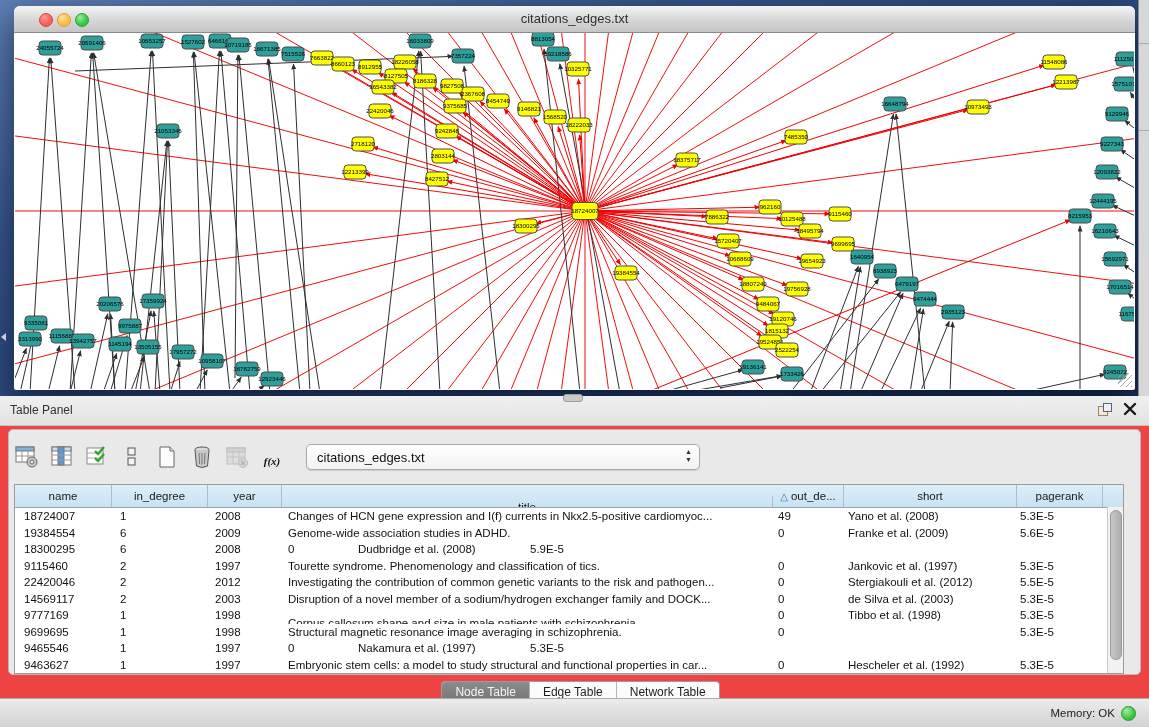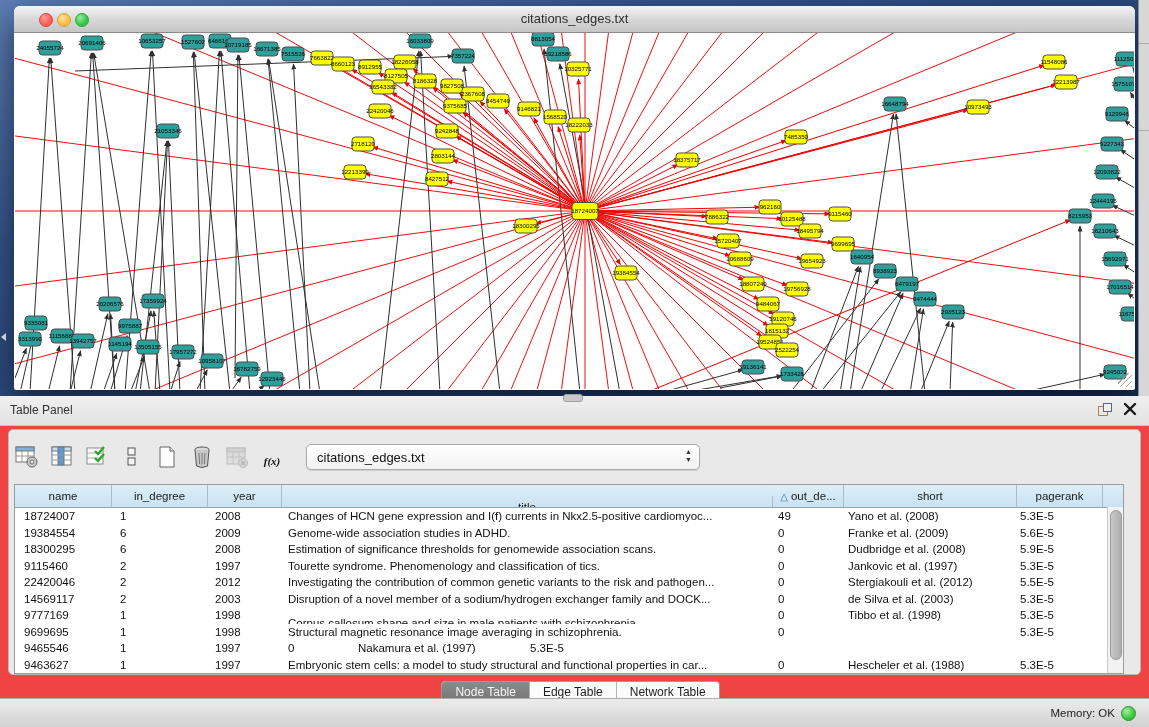--- a/index.html
+++ b/index.html
@@ -749,21 +749,20 @@
           <div class="td" style="width: 64px;">2009</div>
           <div class="td" style="width: 481px;">Genome-wide association studies in ADHD.</div>
           <div class="td" style="width: 61px;">0</div>
           <div class="td" style="width: 163px;">Franke et al. (2009)</div>
           <div class="td" style="width: 76px;">5.6E-5</div>
         </div>
         <div class="tr">
           <div class="td" style="width: 87px;">18300295</div>
           <div class="td" style="width: 86px;">6</div>
           <div class="td" style="width: 64px;">2008</div>
-          <div class="td" style="width: 481px;">Estimation of significance thresholds for genomewide association scans.</div>
           <div class="td" style="width: 61px;">0</div>
           <div class="td" style="width: 163px;">Dudbridge et al. (2008)</div>
           <div class="td" style="width: 76px;">5.9E-5</div>
         </div>
         <div class="tr">
           <div class="td" style="width: 87px;">9115460</div>
           <div class="td" style="width: 86px;">2</div>
           <div class="td" style="width: 64px;">1997</div>
           <div class="td" style="width: 481px;">Tourette syndrome. Phenomenology and classification of tics.</div>
           <div class="td" style="width: 61px;">0</div>
@@ -813,21 +812,21 @@
           <div class="td" style="width: 61px;">0</div>
           <div class="td" style="width: 163px;">Nakamura et al. (1997)</div>
           <div class="td" style="width: 76px;">5.3E-5</div>
         </div>
         <div class="tr">
           <div class="td" style="width: 87px;">9463627</div>
           <div class="td" style="width: 86px;">1</div>
           <div class="td" style="width: 64px;">1997</div>
           <div class="td" style="width: 481px;">Embryonic stem cells: a model to study structural and functional properties in car...</div>
           <div class="td" style="width: 61px;">0</div>
-          <div class="td" style="width: 163px;">Hescheler et al. (1988)</div>
+          <div class="td" style="width: 163px;">Hescheler et al. (1992)</div>
           <div class="td" style="width: 76px;">5.3E-5</div>
         </div>
       </div>
     <div id="vscroll">
         <div id="vthumb"></div>
       </div>
   </div>
 
   <div id="tabs">
     <div class="seg">

